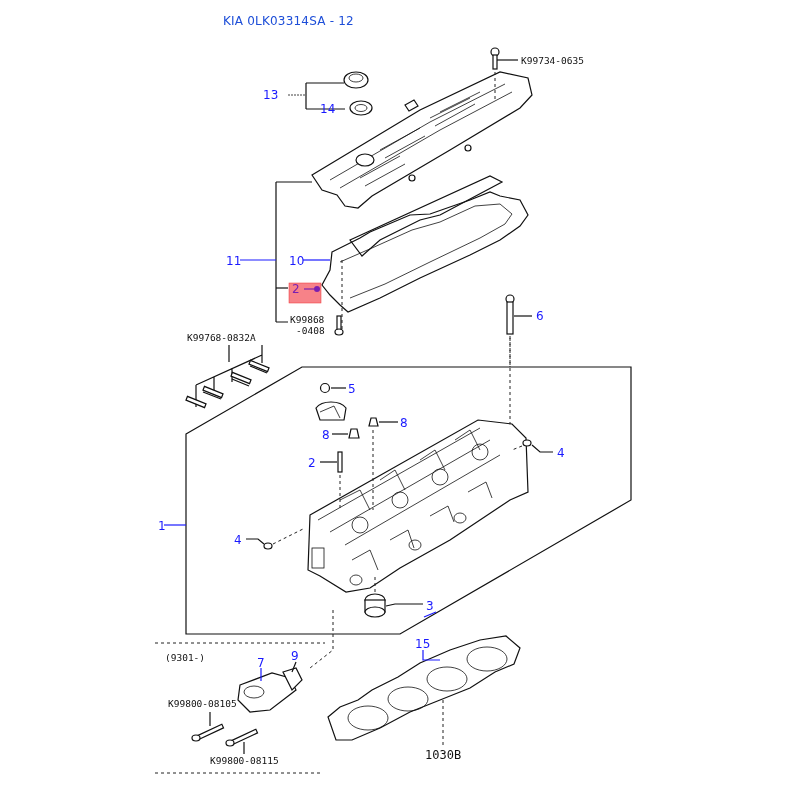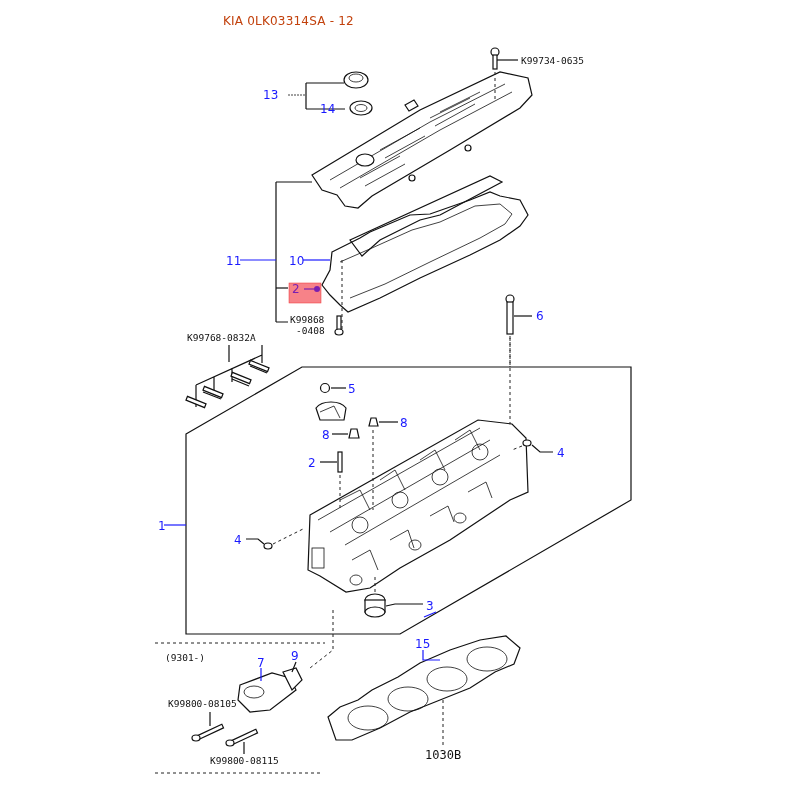--- a/index.html
+++ b/index.html
@@ -1,17 +1,17 @@
 <!DOCTYPE html>
 <html><head>
 <meta charset="utf-8">
 <style>
   html, body { margin:0; padding:0; background:#ffffff; }
   body { width:800px; height:800px; position:relative; overflow:hidden; font-family:"Liberation Sans", sans-serif; }
-  .title { position:absolute; left:223px; top:14px; font-family:"DejaVu Sans", sans-serif; font-size:12px; color:#c2410c; letter-spacing:0.2px; }
+  .title { position:absolute; left:223px; top:14px; font-family:"DejaVu Sans", sans-serif; font-size:12px; color:#1d4ed8; letter-spacing:0.2px; }
   svg.diagram { position:absolute; left:0; top:0; }
   .lbl { font-family:"DejaVu Sans", sans-serif; font-size:12px; fill:#1a1aff; }
   .part { font-family:"DejaVu Sans Mono", monospace; font-size:9.5px; fill:#111; }
   .ink { stroke:#111; fill:none; stroke-width:1.2; }
   .inkt { stroke:#111; fill:none; stroke-width:0.8; }
   .fillw { fill:#fff; stroke:#111; stroke-width:1.2; }
   .dash { stroke:#222; stroke-width:1; stroke-dasharray:3 3; fill:none; }
   .bline { stroke:#1a1aff; stroke-width:1.2; }
   .hl { fill:#f4525a; fill-opacity:0.72; stroke:#e33; stroke-width:0.5; }
 </style>

